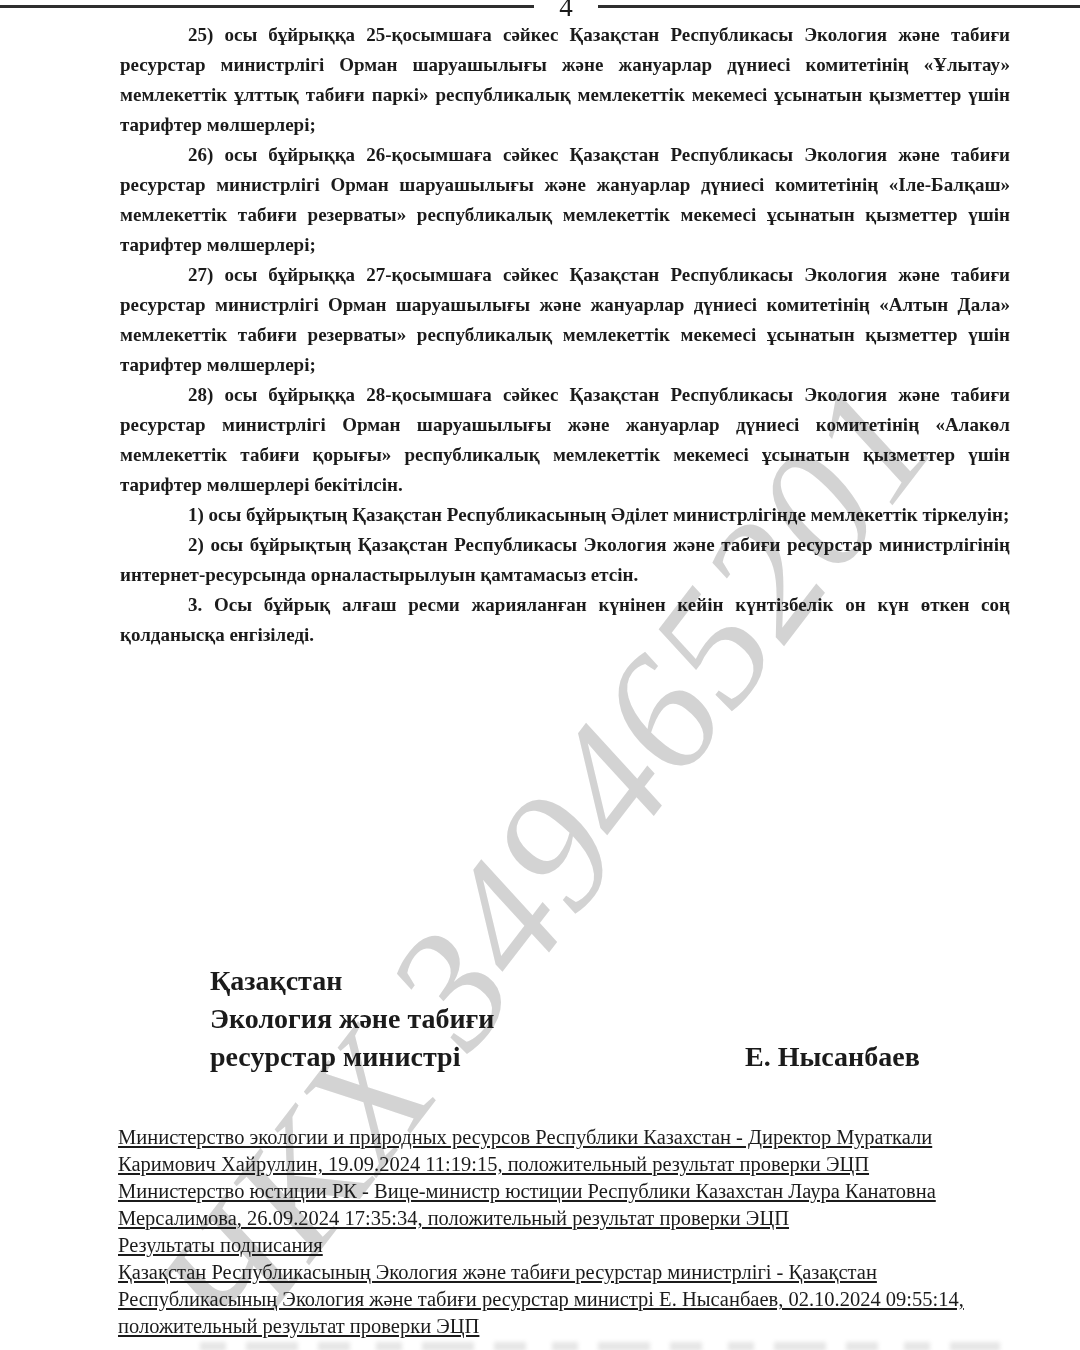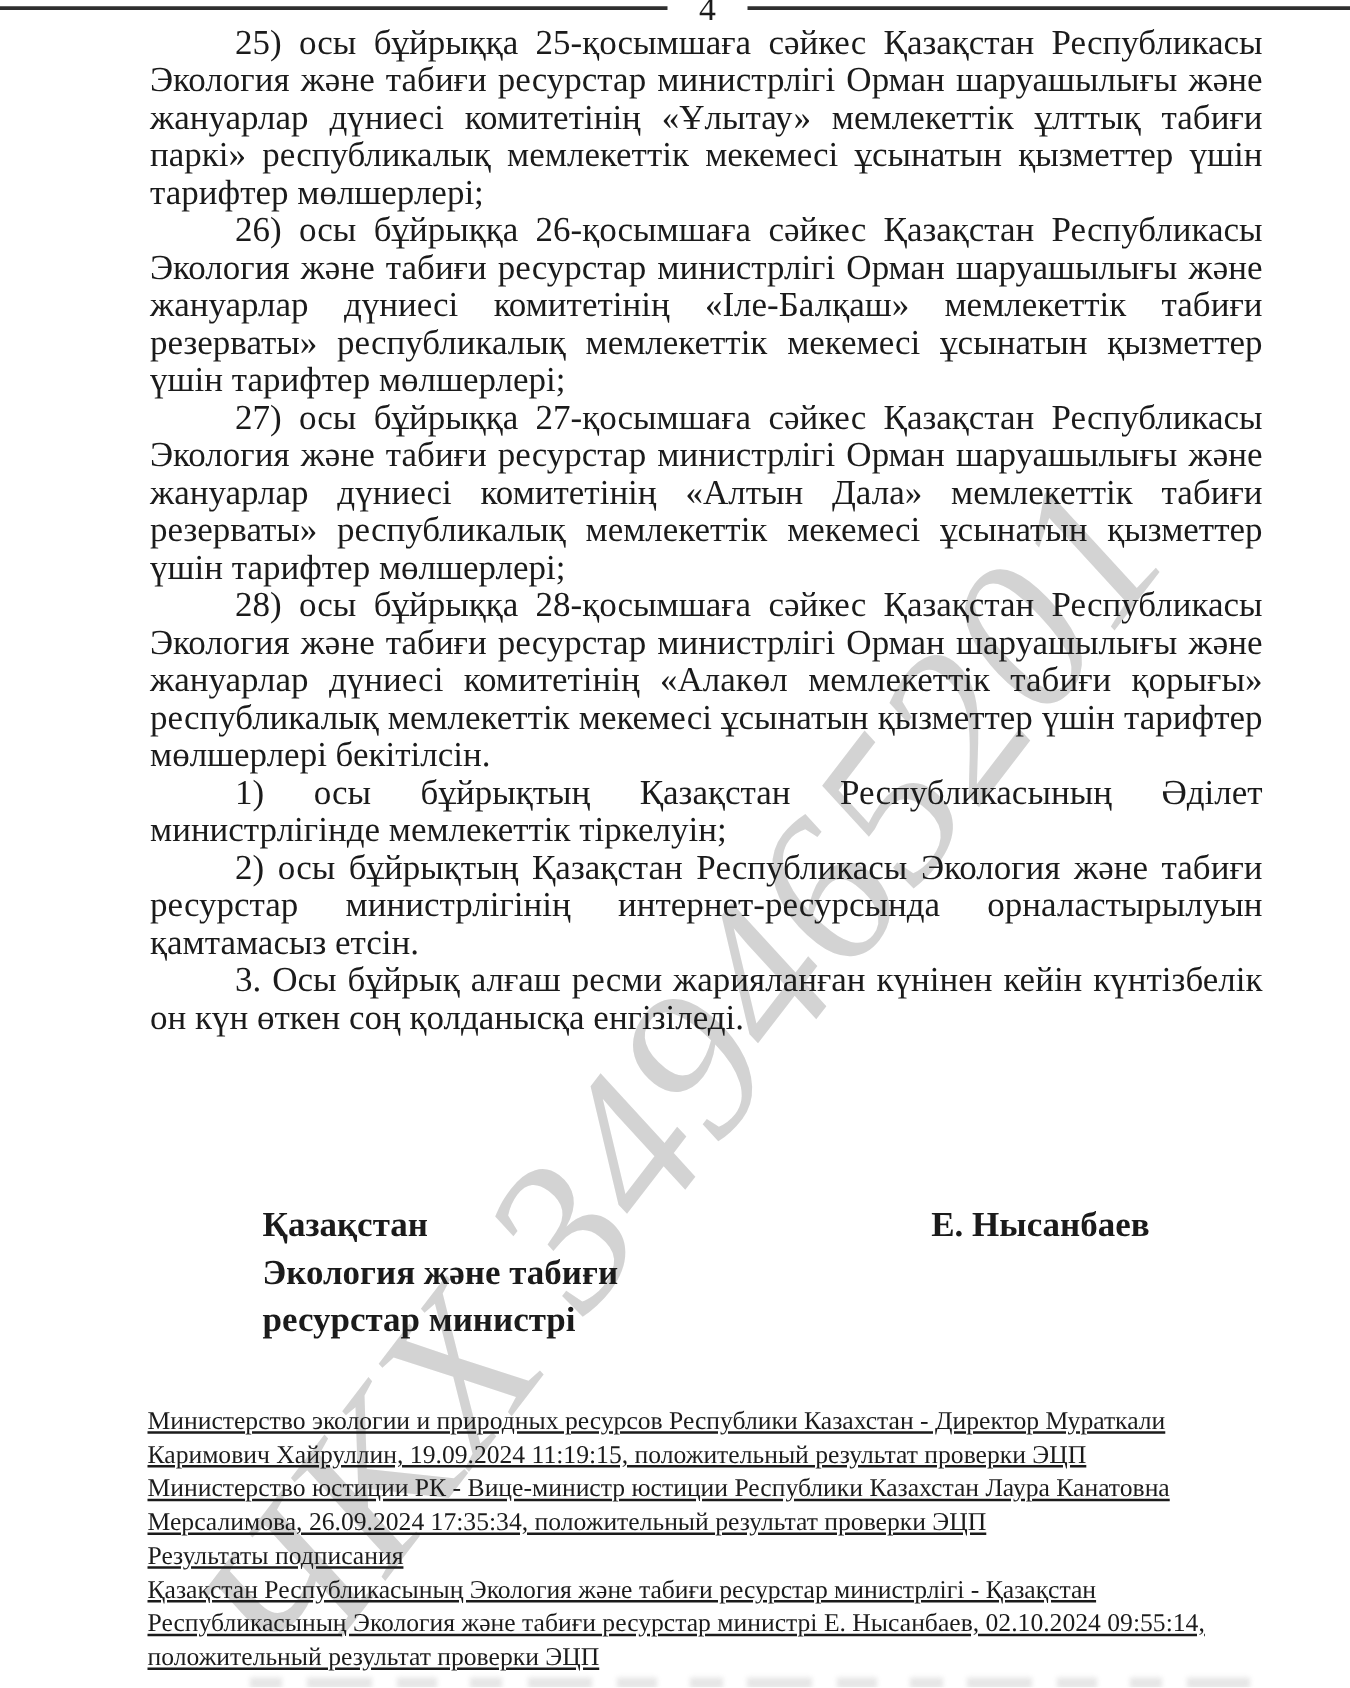--- a/index.html
+++ b/index.html
@@ -50,33 +50,34 @@
   }
   .content {
     position: absolute;
     top: 20px;
     left: 120px;
     width: 890px;
     z-index: 2;
   }
   .content p {
     margin: 0;
-    font-size: 28px;
+    font-size: 19px;
     line-height: 30px;
     text-align: justify;
     text-indent: 68px;
+    font-weight: bold;
   }
   .signature {
     position: absolute;
     top: 962px;
     left: 210px;
     width: 810px;
     z-index: 2;
     display: flex;
-    align-items: flex-start;
+    align-items: flex-end;
   }
   .sig-title {
     width: 335px;
     font-weight: bold;
     font-size: 28px;
     line-height: 38px;
   }
   .sig-title span { display: block; }
   .sig-name {
     margin-left: 200px;

